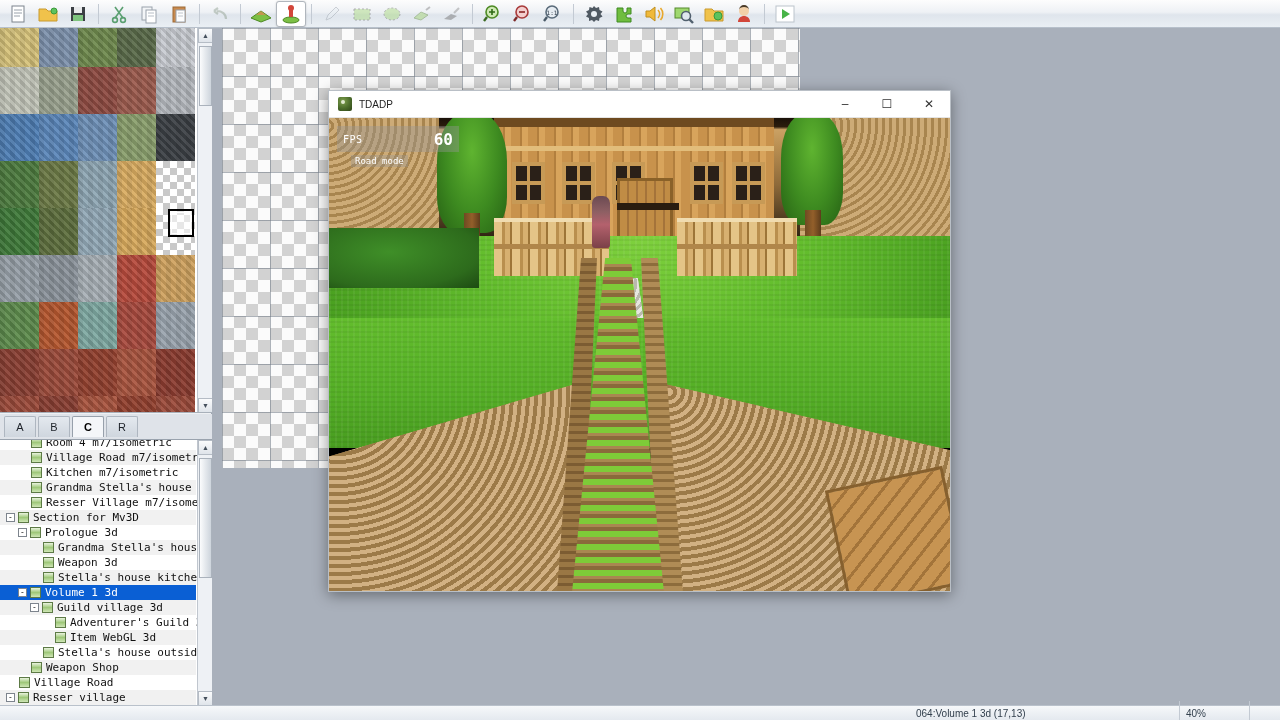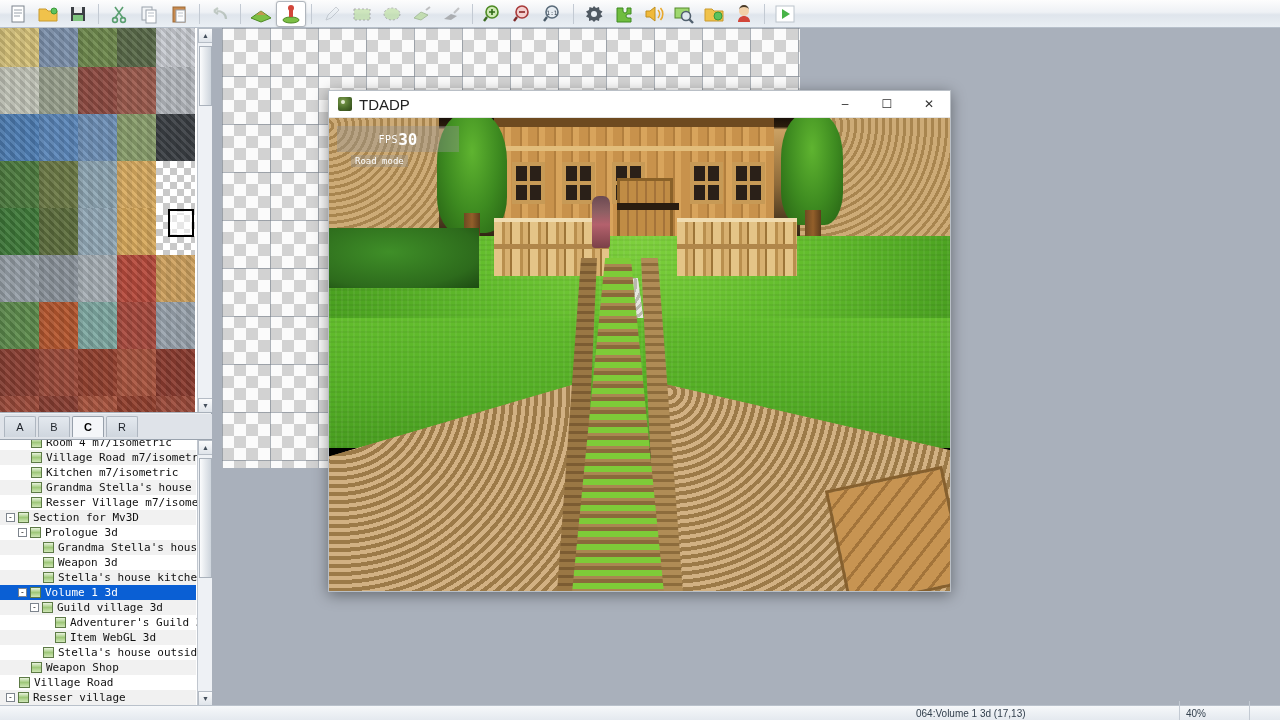--- a/index.html
+++ b/index.html
@@ -125,21 +125,21 @@
   .gtitle {
     height: 27px; background: #ffffff; display: flex; align-items: center;
     border-bottom: 1px solid #e4e4e4;
   }
   .gicon {
     width: 14px; height: 14px; margin: 0 7px 0 9px; flex: none; border-radius: 2px;
     background: radial-gradient(circle at 35% 30%, #7fa04e 0%, #4a6b2a 55%, #2e4418 100%);
     position: relative;
   }
   .gicon::after { content:""; position:absolute; left:3px; top:3px; width:4px; height:4px; background:#dfe8cf; border-radius:50%; }
-  .gtitle-text { font-size: 15px; color: #222; flex: 1; }
+  .gtitle-text { font-size: 10px; color: #222; flex: 1; }
   .wbtn { width: 42px; height: 27px; display:flex; align-items:center; justify-content:center; font-size: 12px; color: #333; }
   .gamebody { position: relative; width: 621px; height: 473px; overflow: hidden; background: #000; }
   .bg-band { position:absolute; left:0; top:0; width:100%; height:145px;
     background: linear-gradient(180deg,#1a1108 0%,#2b1d0d 6%,#caa164 8%,#b98f52 20%,#8e6a3a 46%,#000 100%); }
   .grass-top {
     position:absolute; left:0; top:118px; width:100%; height:200px;
     background:
       radial-gradient(ellipse at 50% 0%, #7fd13e 0%, #63bd2d 38%, #4da422 70%, #3f8f1b 100%);
   }
   .grass-noise {
@@ -230,21 +230,21 @@
   }
   .crate {
     position:absolute; right:-6px; bottom:-6px; width:120px; height:120px;
     background: repeating-linear-gradient(140deg,#c79452 0 11px,#a3743a 11px 14px);
     transform: rotate(-12deg);
     border: 3px solid #86602e;
   }
   .fpsbox {
     position:absolute; left:8px; top:8px; width:122px; height:26px;
     background: rgba(150,150,150,.40); display:flex; align-items:center;
-    padding: 0 6px; justify-content: center;
+    padding: 0 6px; justify-content: space-between;
     font-family: "DejaVu Sans Mono", monospace; color: #fff;
   }
   .fps-label { font-size: 10px; letter-spacing: .5px; }
   .fps-val { font-size: 16px; font-weight: bold; }
   .webgl {
     position:absolute; left:22px; top:37px; font-size: 9px; color:#fff;
     font-family: "DejaVu Sans Mono", monospace; background: rgba(150,150,150,.35);
     padding: 1px 4px;
   }
 
@@ -683,21 +683,21 @@
       <div class="trench-left"></div>
       <div class="trench-right"></div>
       <div class="stairwall-l"></div>
       <div class="stairwall-r"></div>
       <div class="stairs"></div>
 
       <div class="crate"></div>
 
       <div class="fpsbox">
         <span class="fps-label">FPS</span>
-        <span class="fps-val">30</span>
+        <span class="fps-val">60</span>
       </div>
       <div class="webgl">Road mode</div>
     </div>
   </div>
 
   <div class="statusbar">
     <div class="sb-spacer"></div>
     <div class="sb-cell" style="width:270px;">064:Volume 1 3d (17,13)</div>
     <div class="sb-cell" style="width:70px;">40%</div>
     <div style="width:30px;"></div>

